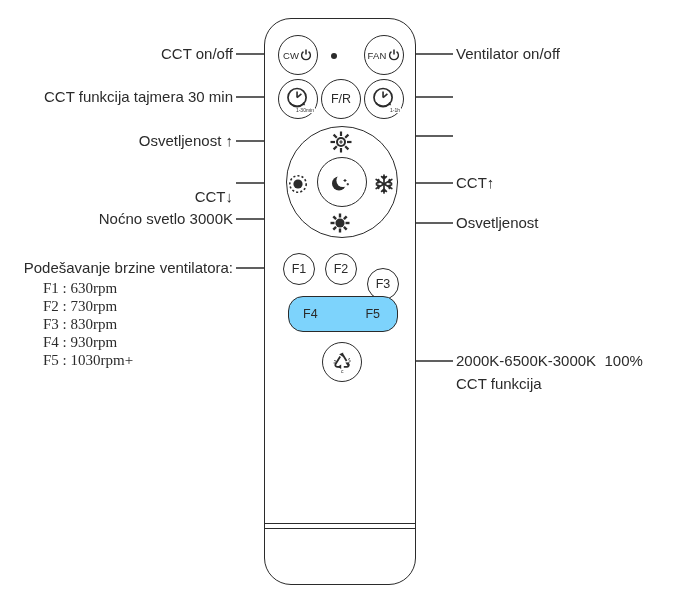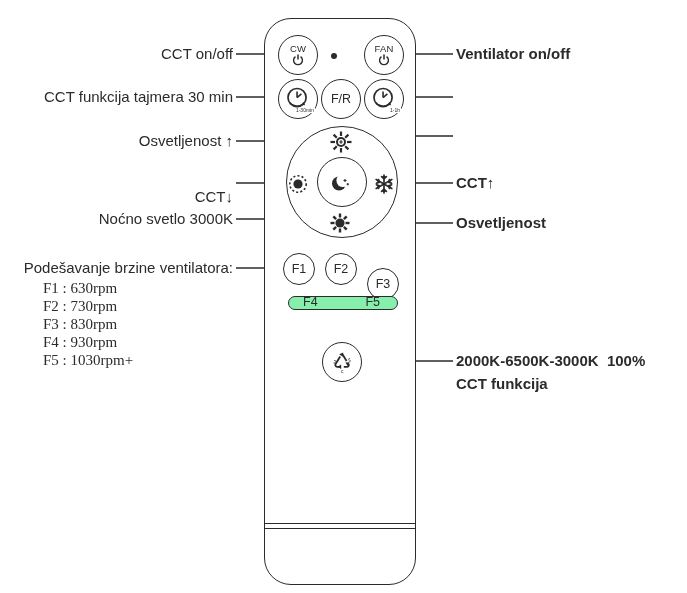--- a/index.html
+++ b/index.html
@@ -2,44 +2,44 @@
 <html><head>
 <meta charset="utf-8">
 <style>
   html,body{margin:0;padding:0;background:#fff;}
   .canvas{
     position:relative;width:687px;height:593px;background:#fff;overflow:hidden;
     font-family:"Liberation Sans",sans-serif;color:#2b2b2b;
   }
   .lines{position:absolute;left:0;top:0;width:687px;height:593px;pointer-events:none;}
   .lbl{position:absolute;font-size:15px;line-height:18px;white-space:pre;color:#2b2b2b;}
-  .lbl.right-col{left:456px;font-weight:bold;}
+  .lbl.right-col{left:456px;}
   .lbl.left-col{right:454px;text-align:right;}
   .speed-list{position:absolute;left:43px;top:279px;font-size:15px;line-height:18px;}
   .speed-list div{white-space:pre;font-family:Liberation Serif, serif;}
   
   .remote{
     position:absolute;left:264px;top:18px;width:152px;height:567px;
     border:1.6px solid #2b2b2b;border-radius:27px;box-sizing:border-box;background:#fff;
   }
   .btn{
     position:absolute;border:1.6px solid #2b2b2b;border-radius:50%;background:#fff;
-    box-sizing:border-box;display:flex;flex-direction:column;align-items:center;justify-content:center;
+    box-sizing:border-box;display:flex;align-items:center;justify-content:center;
   }
   .btn .tag{font-size:9.5px;line-height:9px;letter-spacing:.2px;}
   .btn.f-label{font-size:12.5px;}
   .led{position:absolute;left:66px;top:34px;width:6px;height:6px;border-radius:50%;background:#2b2b2b;}
   .pad{position:absolute;left:21px;top:107px;width:112px;height:112px;border:1.6px solid #2b2b2b;
        border-radius:50%;box-sizing:border-box;background:#fff;}
   .pad-inner{position:absolute;left:52px;top:138px;width:50px;height:50px;border:1.6px solid #2b2b2b;
        border-radius:50%;box-sizing:border-box;background:#fff;}
   .icon{position:absolute;display:block;}
   .pill{
-    position:absolute;left:23px;top:277px;width:110px;height:14px;border:1.6px solid #2b2b2b;
-    border-radius:15px;box-sizing:border-box;background:#86efac;display:flex;align-items:flex-end;
+    position:absolute;left:23px;top:277px;width:110px;height:36px;border:1.6px solid #2b2b2b;
+    border-radius:15px;box-sizing:border-box;background:#7dd3fc;display:flex;align-items:center;
     justify-content:space-between;padding:0 17px 0 14px;font-size:12.5px;
   }
   .battery-line{position:absolute;left:0;right:0;top:504px;height:4px;
     border-top:1.5px solid #2b2b2b;border-bottom:1.5px solid #2b2b2b;}
   .timer-sub{position:absolute;bottom:5px;right:2px;font-size:5px;line-height:5px;
     background:#fff;padding:0 1px;color:#2b2b2b;}
 </style>
 </head>
 <body>
 

